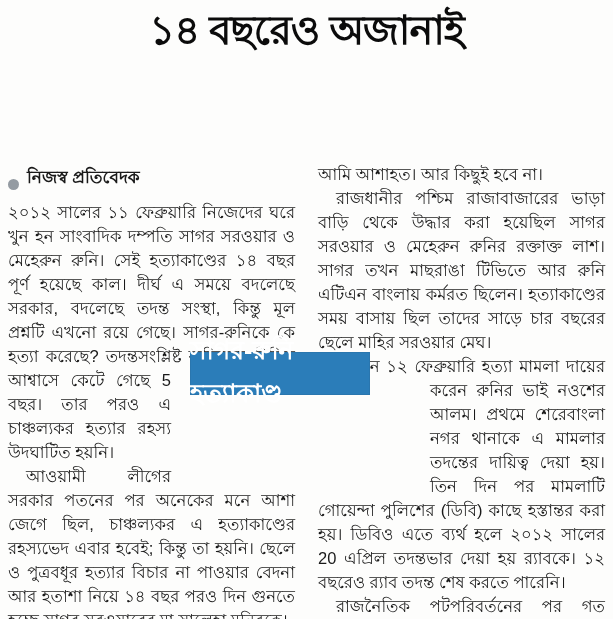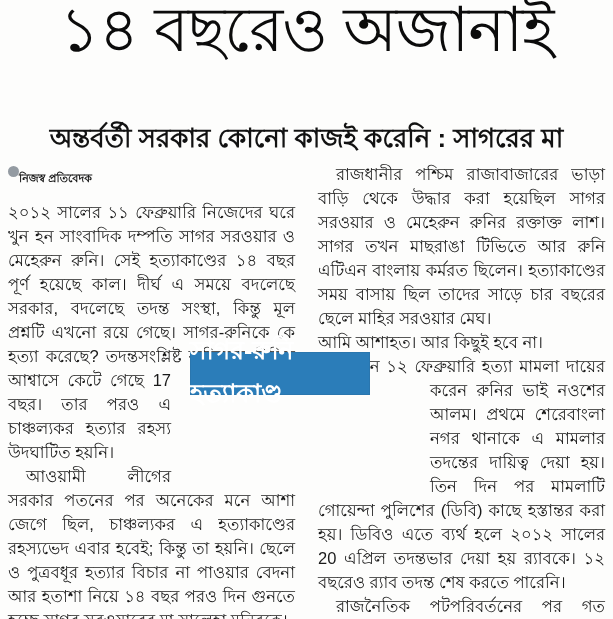--- a/index.html
+++ b/index.html
@@ -13,22 +13,22 @@
     background: #fdfdfc;
     color: #141414;
     overflow: hidden;
   }
 
   
   .headline {
     position: absolute;
     top: 2px; left: 0; right: 0;
     text-align: center;
-    font-weight: 400;
-    font-size: 62px;
+    font-weight: 700;
+    font-size: 40px;
     line-height: 56px;
     letter-spacing: -1px;
     color: #0b0b0b;
     margin: 0;
   }
   .headline .hl-line { display: block; }
 
   .subheadline {
     position: absolute;
     top: 121px; left: 0; right: 0;
@@ -51,23 +51,24 @@
   .col {
     width: 287px;
     font-size: 16.5px;
     line-height: 24px;
     text-align: justify;
     color: #1a1a1a;
   }
 
   .byline {
     display: flex;
-    align-items: flex-start;
+    align-items: flex-end;
+    gap: 8px;
     font-weight: 700;
-    font-size: 11px;
+    font-size: 17px;
     margin: 4px 0 10px 0;
   }
   .byline-bullet {
     width: 11px; height: 11px;
     border-radius: 50%;
     background: #949ba2;
     flex: 0 0 auto;
   }
 
   .para { margin: 0; }
@@ -94,42 +95,41 @@
 </style>
 </head>
 <body>
 
 <div class="page">
 
   <h1 class="headline">
     <span class="hl-line">১৪ বছরেও অজানাই</span>
   </h1>
 
-  <h2 class="subheadline">অন্তর্বর্তী সরকার কোনো কাজই করেনি : সাগরের মা</h2>
 
   <div class="body-columns">
 
     <div class="col">
       <div class="byline">
         <span class="byline-bullet"></span>
         <span>নিজস্ব প্রতিবেদক</span>
       </div>
 
       <p class="para"><span>২০১২ সালের ১১ ফেব্রুয়ারি নিজেদের ঘরে খুন হন সাংবাদিক দম্পতি সাগর সরওয়ার ও মেহেরুন রুনি। সেই হত্যাকাণ্ডের ১৪ বছর পূর্ণ হয়েছে কাল। দীর্ঘ এ সময়ে বদলেছে সরকার, বদলেছে তদন্ত সংস্থা, কিন্তু মূল প্রশ্নটি এখনো রয়ে গেছে। সাগর-রুনিকে কে হত্যা করেছে? তদন্তসংশ্লিষ্ট ব্যক্তিদের বিভিন্ন আশ্বাসে কেটে</span>
         <span class="wrap-spacer-right"></span>
-        <span>গেছে 17 বছর। তার পরও এ চাঞ্চল্যকর হত্যার রহস্য উদঘাটিত হয়নি।</span></p>
+        <span>গেছে 5 বছর। তার পরও এ চাঞ্চল্যকর হত্যার রহস্য উদঘাটিত হয়নি।</span></p>
 
       <p class="para indent">আওয়ামী লীগের সরকার পতনের পর অনেকের মনে আশা জেগে ছিল, চাঞ্চল্যকর এ হত্যাকাণ্ডের রহস্যভেদ এবার হবেই; কিন্তু তা হয়নি। ছেলে ও পুত্রবধূর হত্যার বিচার না পাওয়ার বেদনা আর হতাশা নিয়ে ১৪ বছর পরও দিন গুনতে হচ্ছে সাগর সরওয়ারের মা সালেহা মনিরকে।</p>
 
     </div>
 
     <div class="col">
+      <p class="para">আমি আশাহত। আর কিছুই হবে না।</p>
+
       <p class="para indent">রাজধানীর পশ্চিম রাজাবাজারের ভাড়া বাড়ি থেকে উদ্ধার করা হয়েছিল সাগর সরওয়ার ও মেহেরুন রুনির রক্তাক্ত লাশ। সাগর তখন মাছরাঙা টিভিতে আর রুনি এটিএন বাংলায় কর্মরত ছিলেন। হত্যাকাণ্ডের সময় বাসায় ছিল তাদের সাড়ে চার বছরের ছেলে মাহির সরওয়ার মেঘ।</p>
-
-      <p class="para">আমি আশাহত। আর কিছুই হবে না।</p>
 
       <p class="para indent"><span>পরদিন ১২ ফেব্রুয়ারি হত্যা মামলা দায়ের</span>
         <span class="wrap-spacer-left"></span>
         <span>করেন রুনির ভাই নওশের আলম। প্রথমে শেরেবাংলা নগর থানাকে এ মামলার তদন্তের দায়িত্ব দেয়া হয়। তিন দিন পর মামলাটি গোয়েন্দা পুলিশের (ডিবি) কাছে হস্তান্তর করা হয়। ডিবিও এতে ব্যর্থ হলে ২০১২ সালের 20 এপ্রিল তদন্তভার দেয়া হয় র‍্যাবকে। ১২ বছরেও র‍্যাব তদন্ত শেষ করতে পারেনি।</span></p>
 
       <p class="para indent"><span>রাজনৈতিক পটপরিবর্তনের পর গত বছরের ৩০ সেপ্টেম্বর উচ্চ আদালত র‍্যাবকে তদন্তের দায়িত্ব থেকে সরিয়ে দেন। ওই দিন বিচারপতি ফারাহ মাহবুব ও বিচারপতি মুহাম্মদ মাহবুব উল ইসলামের বেঞ্চ</span></p>
     </div>
 
   </div>
 

